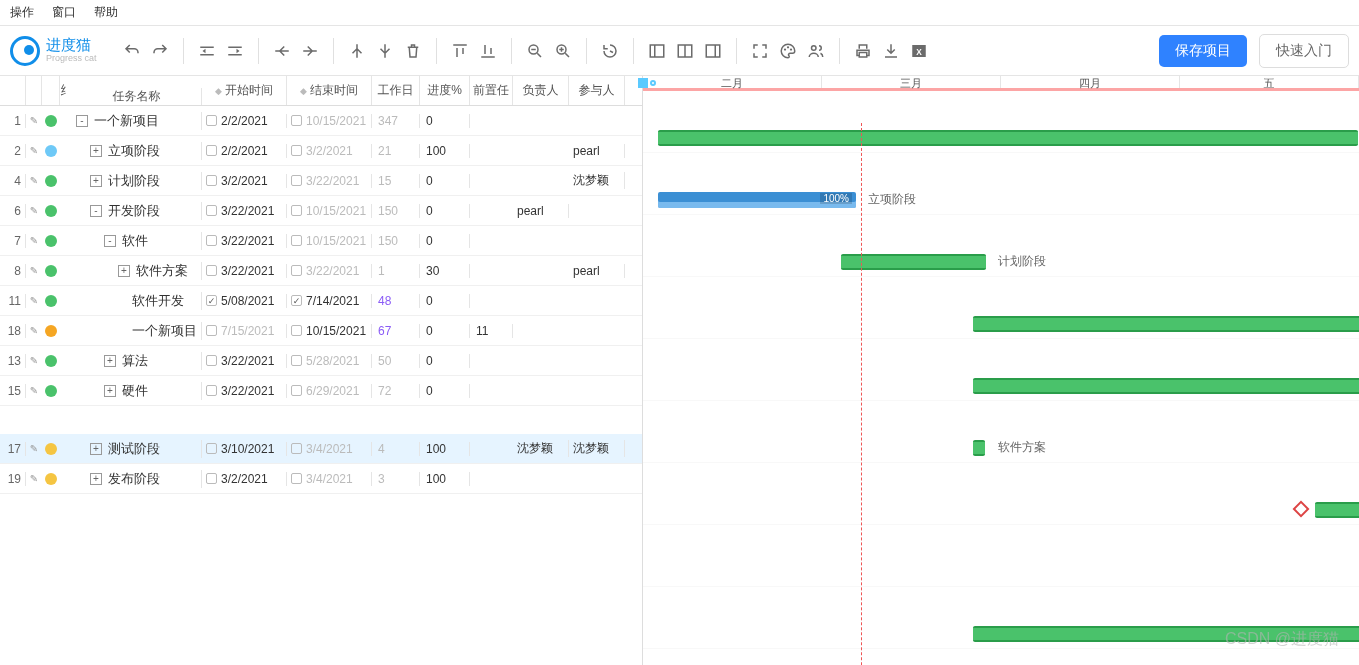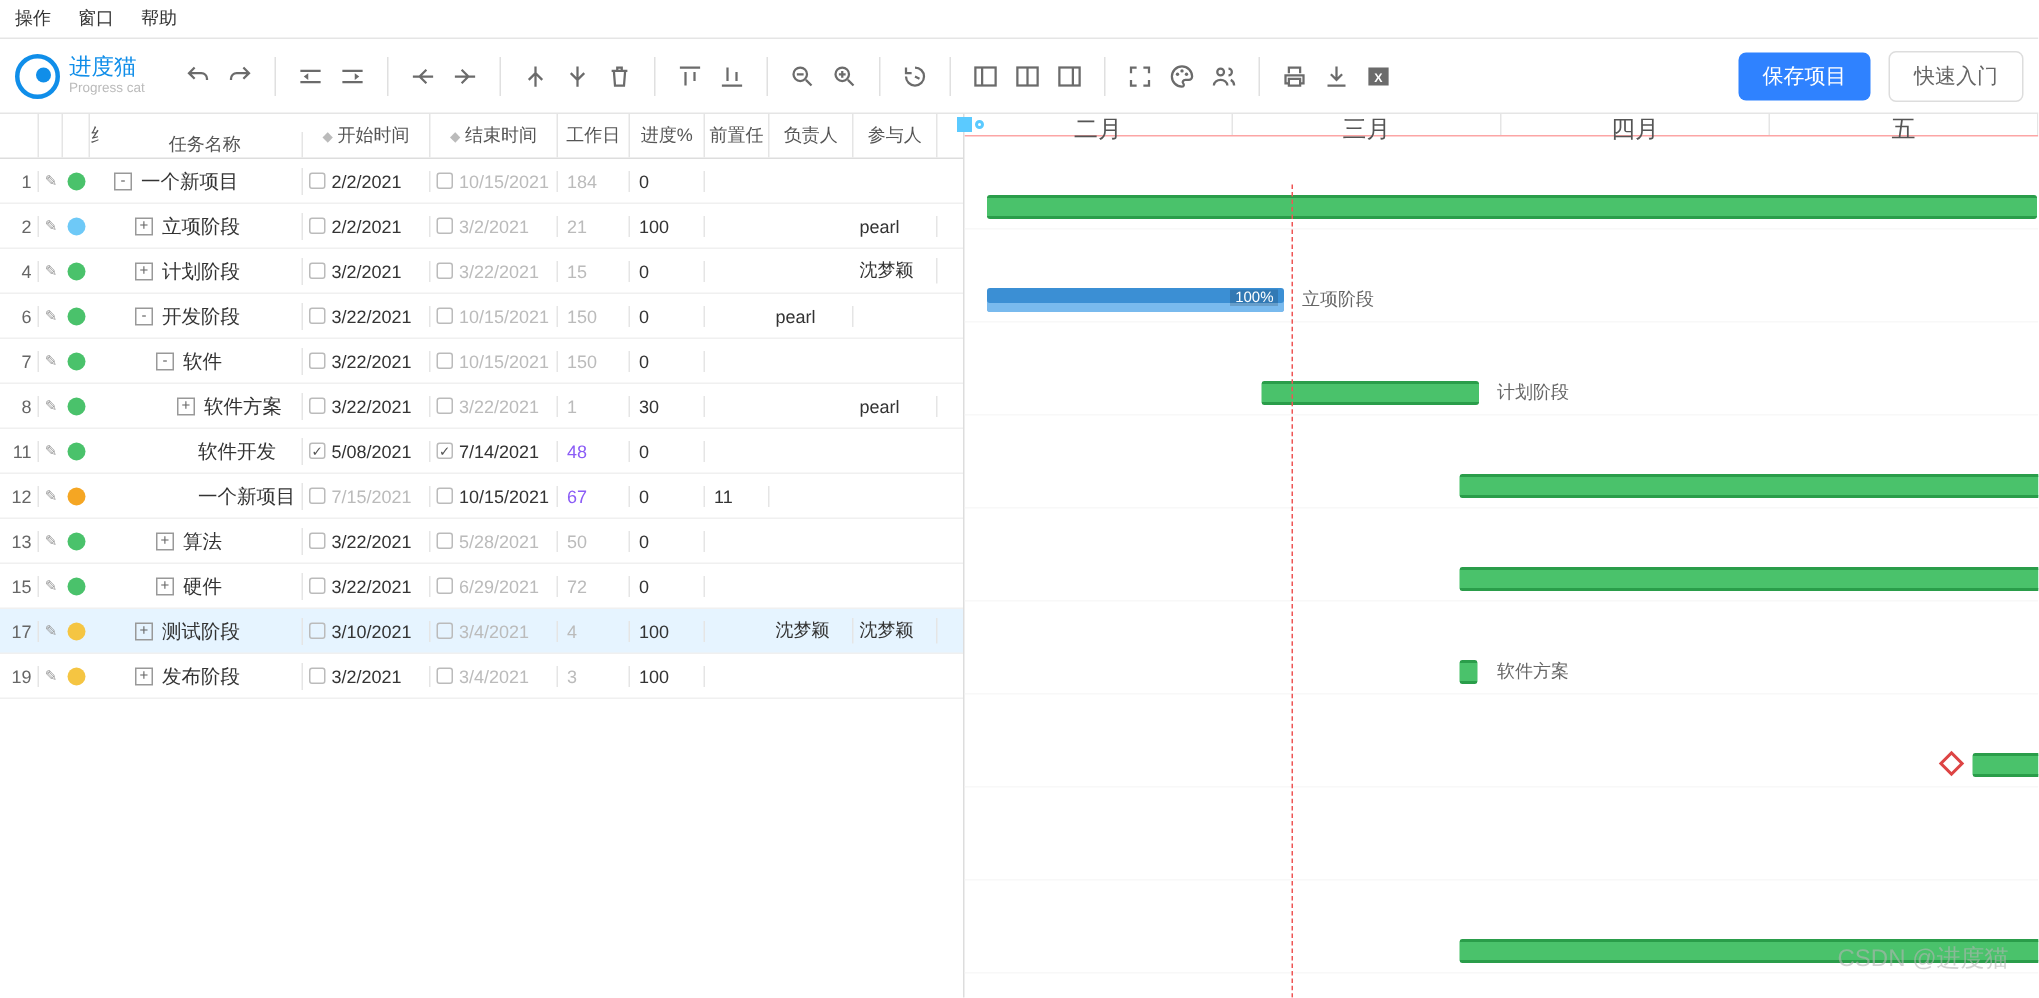--- a/index.html
+++ b/index.html
@@ -28,41 +28,41 @@
 .hc-indent { width: 12px; border-right: none !important; }
 .hc-name { width: 130px; margin-top: 12px; }
 .hc-start { width: 85px; }
 .hc-end { width: 85px; }
 .hc-days { width: 48px; }
 .hc-prog { width: 50px; }
 .hc-pred { width: 43px; }
 .hc-owner { width: 56px; }
 .hc-part { width: 56px; }
 .tbl-body .row { display: flex; height: 30px; align-items: center; border-bottom: 1px solid #f0f0f0; }
-.row.hl { background: #e6f4ff; }
+.row.hl { background: #e6f4ff; margin-top: 28px; }
 .c-row { width: 26px; text-align: right; padding-right: 4px; color: #666; font-size: 12px; border-right: 1px solid #e5e5e5; }
 .c-edit { width: 16px; text-align: center; color: #999; font-size: 10px; }
 .c-dot { width: 18px; display: flex; justify-content: center; }
 .dot { width: 12px; height: 12px; border-radius: 50%; }
 .c-indent { width: 12px; border-right: 1px solid #e5e5e5; }
 .c-name { width: 130px; display: flex; align-items: center; padding-left: 4px; border-right: 1px solid #e5e5e5; font-size: 13px; }
 .expander { width: 12px; height: 12px; border: 1px solid #999; display: inline-flex; align-items: center; justify-content: center; font-size: 10px; line-height: 1; margin-right: 6px; cursor: pointer; color: #666; }
 .c-date { width: 85px; display: flex; align-items: center; padding-left: 4px; border-right: 1px solid #e5e5e5; font-size: 12px; }
 .cb { width: 11px; height: 11px; border: 1px solid #bbb; border-radius: 2px; margin-right: 4px; display: inline-flex; align-items: center; justify-content: center; font-size: 9px; color: #555; }
 .cb.ck::after { content: "✓"; }
 .dim { color: #bbb; }
 .c-days { width: 48px; padding-left: 6px; border-right: 1px solid #e5e5e5; font-size: 12px; color: #bbb; }
 .c-days.dark { color: #8b5cf6; }
 .c-prog { width: 50px; padding-left: 6px; border-right: 1px solid #e5e5e5; font-size: 12px; }
 .c-pred { width: 43px; padding-left: 6px; border-right: 1px solid #e5e5e5; font-size: 12px; }
 .c-owner { width: 56px; padding-left: 4px; border-right: 1px solid #e5e5e5; font-size: 12px; }
 .c-part { width: 56px; padding-left: 4px; border-right: 1px solid #e5e5e5; font-size: 12px; }
 .gantt-head1 { height: 15px; border-bottom: 1px solid #e5e5e5; font-size: 11px; color: #555; position: relative; }
 .gantt-head1 span { position: absolute; }
-.gantt-head2 { height: 15px; border-bottom: 1px solid #fca5a5; display: flex; font-size: 16px; color: #555; justify-content: flex-end; }
+.gantt-head2 { height: 15px; border-bottom: 3px solid #fca5a5; display: flex; font-size: 11px; color: #555; justify-content: flex-end; }
 .gantt-head2 .month { flex: 1; border-right: 1px solid #e5e5e5; text-align: center; }
 .gantt-body { position: relative; }
 .gantt-row { height: 30px; border-bottom: 1px solid #f8f8f8; position: relative; margin-top: 32px; }
 .bar { position: absolute; top: 7px; height: 16px; border-radius: 2px; }
 .bar.green { background: #4ac26b; border-top: 2px solid #2a9d4a; border-bottom: 2px solid #2a9d4a; }
 .bar.blue { background: #3b8fd4; box-shadow: inset 0 -6px 0 rgba(137,196,244,0.8); }
 .bar.orange { background: #d4a028; height: 12px; top: 9px; }
 .bar.dark-orange { background: #a07820; height: 6px; top: 9px; }
 .bar-label { position: absolute; top: 6px; font-size: 12px; color: #666; white-space: nowrap; }
 .bar-pct { position: absolute; right: 4px; top: 1px; font-size: 10px; color: #fff; background: rgba(0,0,0,0.15); padding: 0 3px; }
@@ -272,21 +272,21 @@
             <span>一个新项目</span>
           </div>
           <div class="c-date">
             <span class="cb"></span>
             <span class="">2/2/2021</span>
           </div>
           <div class="c-date">
             <span class="cb"></span>
             <span class="dim">10/15/2021</span>
           </div>
-          <div class="c-days">184</div>
+          <div class="c-days">347</div>
           <div class="c-prog">0</div>
           <div class="c-pred"></div>
           <div class="c-owner"></div>
           <div class="c-part"></div>
         </div>
         <div class="row">
           <div class="c-row">2</div>
           <div class="c-edit">✎</div>
           <div class="c-dot">
             <span class="dot" style="background:#6ec9f7"></span>
@@ -434,21 +434,21 @@
             <span class="cb ck"></span>
             <span class="">7/14/2021</span>
           </div>
           <div class="c-days dark">48</div>
           <div class="c-prog">0</div>
           <div class="c-pred"></div>
           <div class="c-owner"></div>
           <div class="c-part"></div>
         </div>
         <div class="row">
-          <div class="c-row">12</div>
+          <div class="c-row">18</div>
           <div class="c-edit">✎</div>
           <div class="c-dot">
             <span class="dot" style="background:#f5a623"></span>
           </div>
           <div class="c-indent"></div>
           <div class="c-name">
             <span style="width:56px;display:inline-block"></span>
             <span>一个新项目</span>
           </div>
           <div class="c-date">

